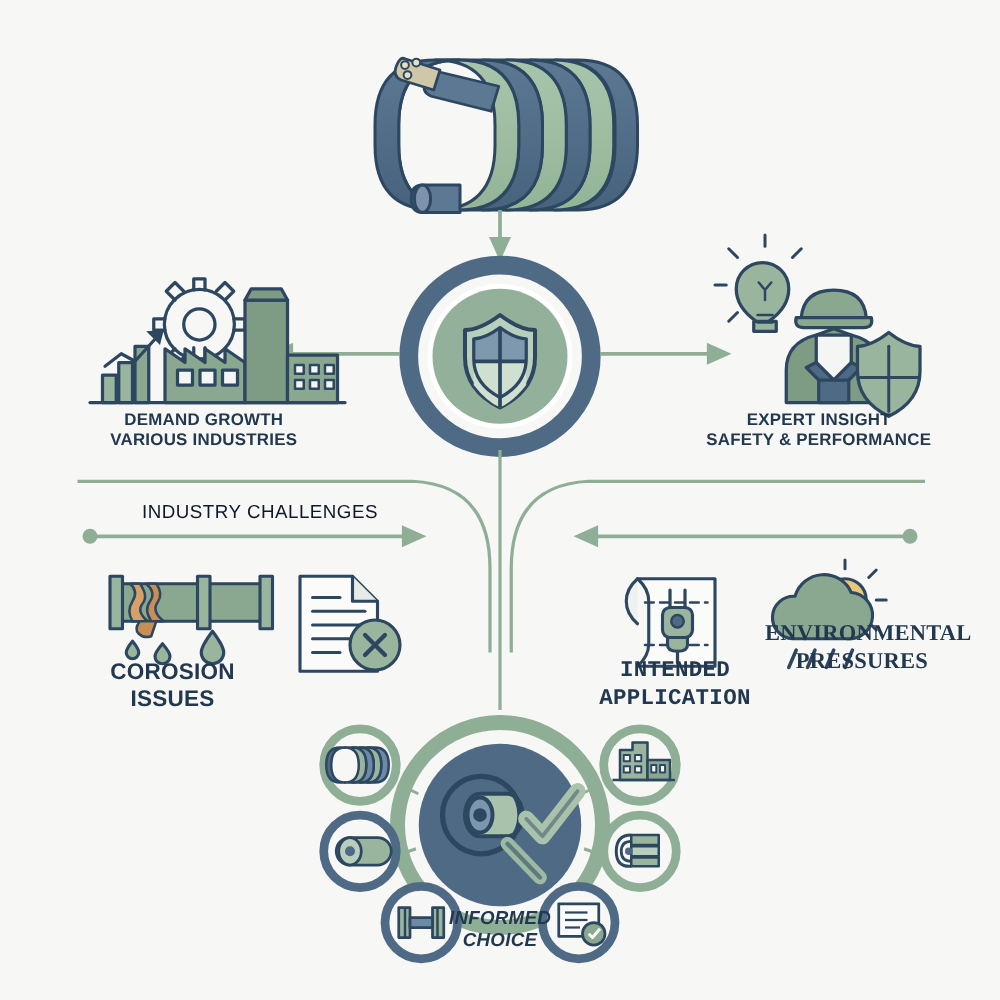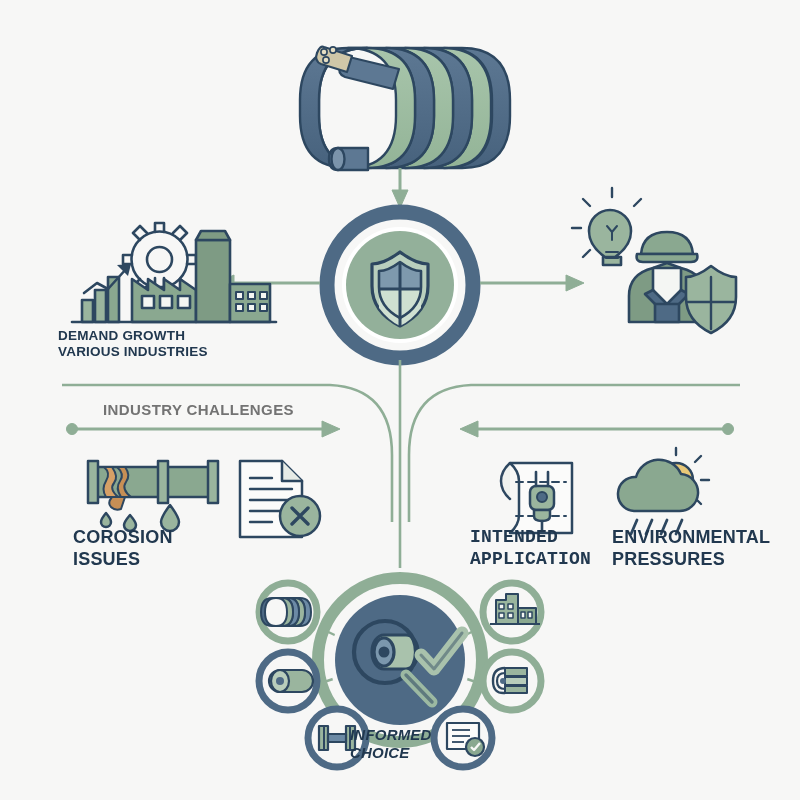--- a/index.html
+++ b/index.html
@@ -25,30 +25,32 @@
   }
   
   .label {
     position: absolute;
     color: #21384f;
     font-weight: bold;
     text-transform: uppercase;
     letter-spacing: 0.2px;
     line-height: 1.22;
     white-space: pre-line;
+    text-align: center;
     -webkit-font-smoothing: antialiased;
   }
   .label.l-left  { text-align: left; }
   .sec-title {
     position: absolute;
-    color: #737373;
-    font-weight: bold;
+    color: #0f172a;
+    font-weight: normal;
     text-transform: uppercase;
     font-size: 15px;
     letter-spacing: 0.4px;
+    text-align: center;
     white-space: nowrap;
   }
   .node-label-14 { font-size: 13.5px; }
   .node-label-13 { font-size: 18px; }
   .node-label-15 { font-size: 15px; }
 </style>
 </head>
 <body>
 
 <div id="canvas">
@@ -358,27 +360,28 @@
           <line x1="452" y1="742" x2="464" y2="742"></line>
         </g>
         <circle cx="475" cy="747" r="9" fill="#8aa890"></circle>
         <polyline points="471,747 474,750 480,743" fill="none" stroke="#f7f7f6" stroke-width="2.4"></polyline>
       </g>
     </g>
   </svg>
 
   <div class="label node-label-14" style="left:58px; top:328px; width:210px;"><span>DEMAND GROWTH</span><br><span>VARIOUS INDUSTRIES</span></div>
 
+  <div class="label node-label-14" style="left:545px; top:328px; width:220px;"><span>EXPERT INSIGHT</span><br><span>SAFETY &amp; PERFORMANCE</span></div>
 
   <div class="sec-title" style="left:103px; top:401px; width:210px;">INDUSTRY CHALLENGES</div>
 
 
   <div class="label node-label-13" style="left:73px; top:527px; width:130px;"><span>COROSION</span><br><span>ISSUES</span></div>
 
 
   <div class="label node-label-13" style="left:470px; top:527px; width:140px;font-family:Liberation Mono, monospace;"><span>INTENDED</span><br><span>APPLICATION</span></div>
 
-  <div class="label node-label-13" style="left:612px; top:527px; width:155px;"><span>ENVIRONMENTAL</span><br><span>PRESSURES</span></div>
+  <div class="label node-label-13" style="left:612px; top:496px; width:155px;font-family:Liberation Serif, serif;"><span>ENVIRONMENTAL</span><br><span>PRESSURES</span></div>
 
   <div class="label node-label-15" style="left:350px; top:726px; width:100px;font-style:italic;"><span>INFORMED</span><br><span>CHOICE</span></div>
 
 
 </div>
 
 </body></html>

